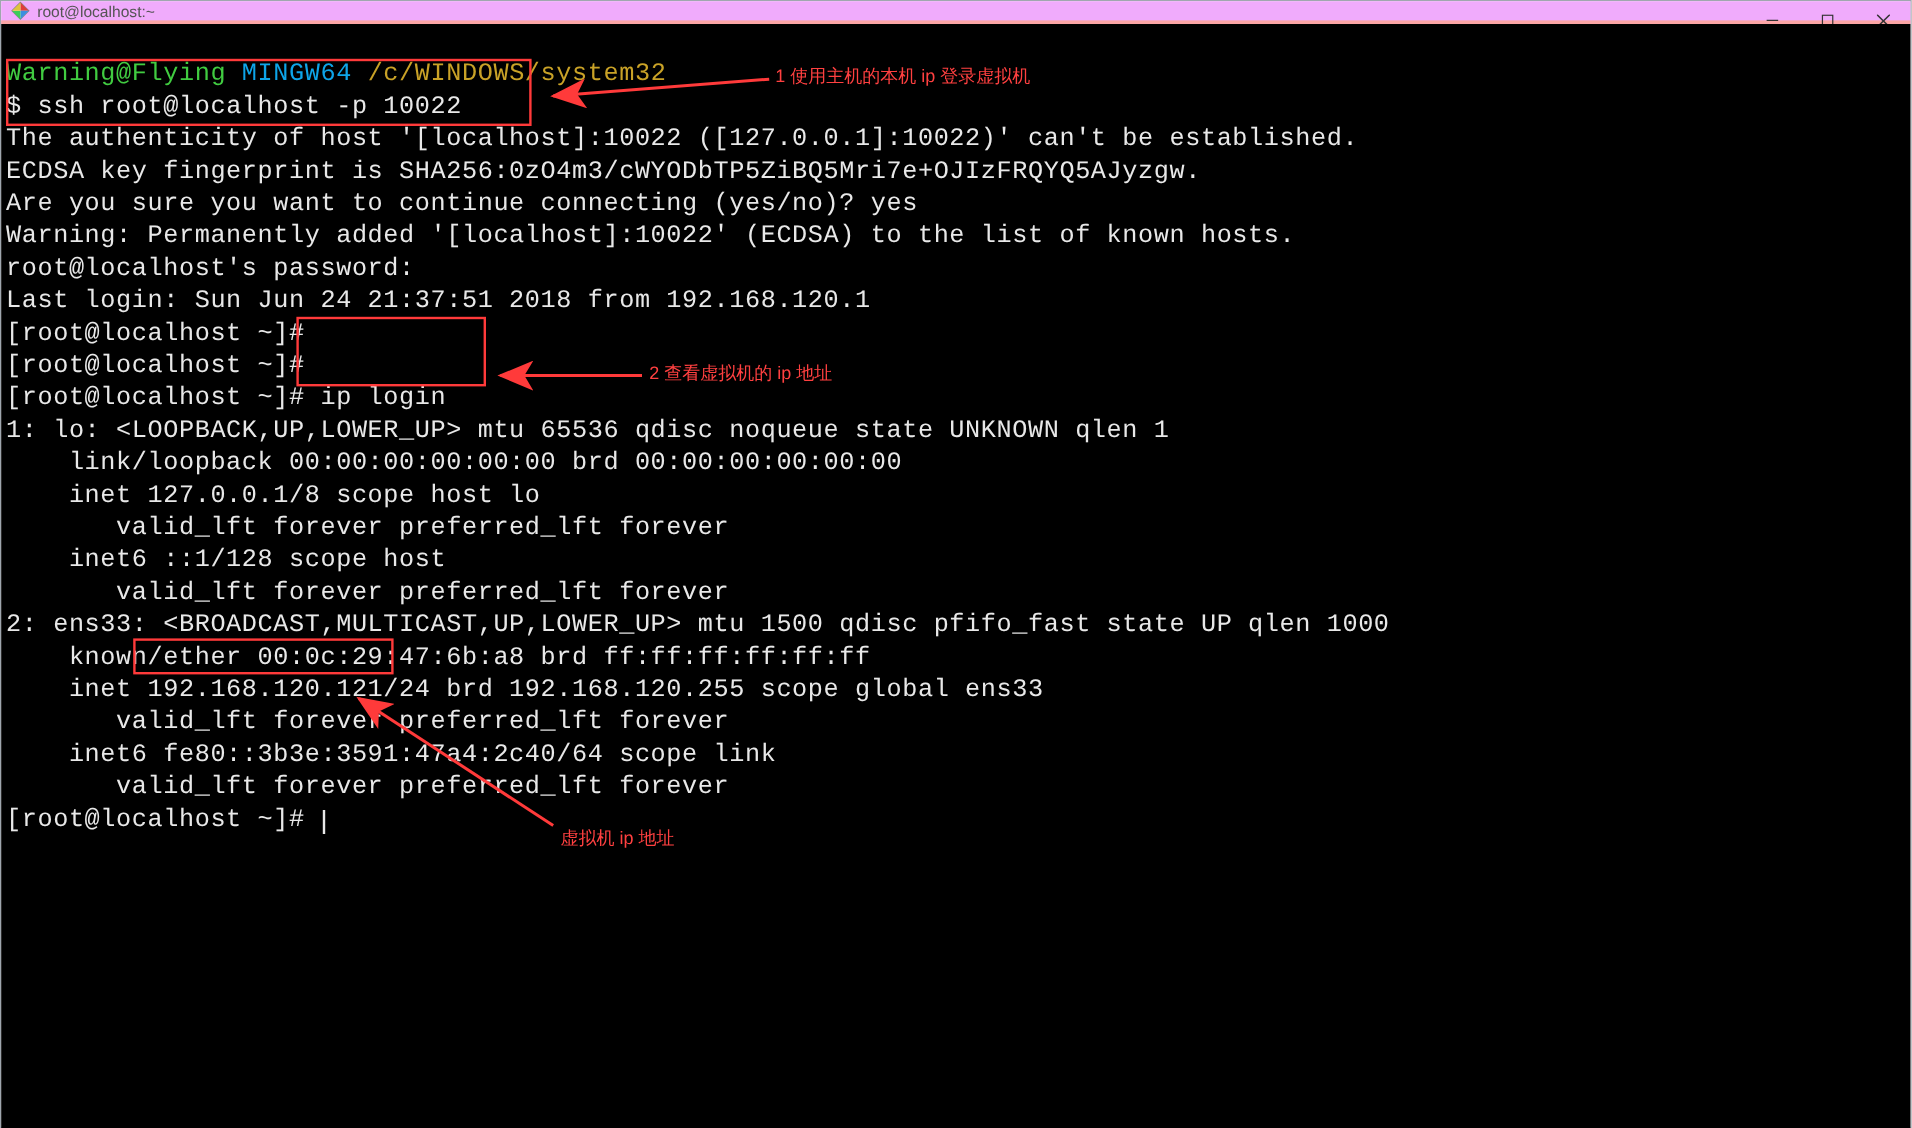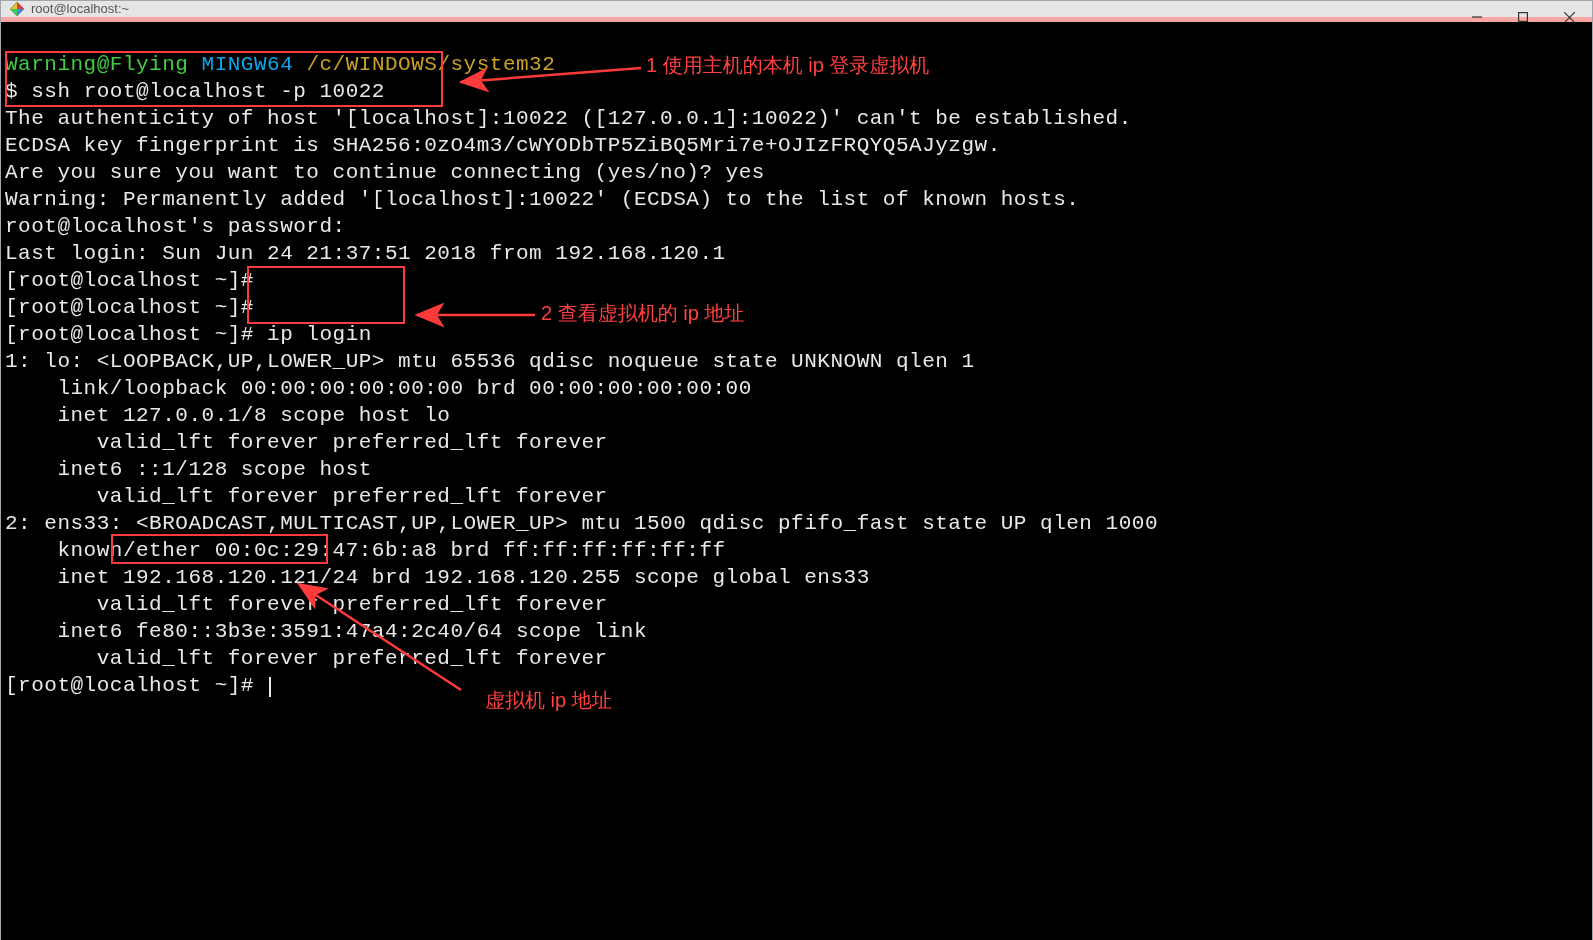--- a/index.html
+++ b/index.html
@@ -1,26 +1,26 @@
 <!DOCTYPE html>
 <html><head>
 <meta charset="utf-8">
 <style>
   html,body{margin:0;padding:0;height:100%;width:100%;font-family:sans-serif;background:#fff;overflow:hidden;}
   .window{width:1593px;height:940px;box-sizing:border-box;border:1px solid #9fa6ae;display:flex;flex-direction:column;}
-  .titlebar{height:32px;background:#e5e5e5;border-bottom:5px solid #fca5a5;display:flex;align-items:flex-start;position:relative;}
+  .titlebar{height:32px;background:#f0abfc;border-bottom:3px solid #fca5a5;display:flex;align-items:flex-end;position:relative;}
   .titlebar .icon{margin:0 6px 0 8px;display:inline-flex;align-items:center;justify-content:center;}
   .titlebar .title{font-size:13px;color:#555;}
   .titlebar .controls{position:absolute;right:0;top:0;height:32px;display:flex;}
   .titlebar .controls .ctl{width:46px;height:32px;display:flex;align-items:center;justify-content:center;font-size:14px;color:#444;cursor:pointer;}
   .terminal{flex:1;background:#000;color:#e8e8e8;font-family:"Consolas","Courier New",monospace;font-size:21px;line-height:27px;padding:2px 4px;position:relative;white-space:pre;letter-spacing:0.5px;}
   .green{color:#41cc41;}
   .magenta{color:#0ea5e9;}
   .gold{color:#c9a227;}
-  .red{color:#ff4040;font-family:"Microsoft YaHei","SimSun",sans-serif;font-size:20px;letter-spacing:0;}
+  .red{color:#ff4040;font-family:"Microsoft YaHei","SimSun",sans-serif;font-size:15px;letter-spacing:0;}
   .anno{position:absolute;}
   .redbox{position:absolute;border:2px solid #ff3a3a;box-sizing:border-box;}
   .cursor{display:inline-block;width:2px;height:20px;background:#e8e8e8;vertical-align:text-bottom;margin-left:2px;}
 </style>
 </head>
 <body>
 
 <div class="window">
 
   <div class="titlebar">
@@ -81,21 +81,21 @@
 <span><span>[root@localhost ~]# </span><span class="cursor"></span></span>
 
     
     <div class="redbox" style="left:4px;top:29px;width:438px;height:56px;"></div>
     <div class="redbox" style="left:246px;top:244px;width:158px;height:58px;"></div>
     <div class="redbox" style="left:110px;top:512px;width:217px;height:30px;"></div>
 
     
     <div class="anno red" style="left:645px;top:30px;">1 使用主机的本机 ip 登录虚拟机</div>
     <div class="anno red" style="left:540px;top:278px;text-align:center;">2 查看虚拟机的 ip 地址</div>
-    <div class="anno red" style="left:484px;top:665px;">虚拟机 ip 地址</div>
+    <div class="anno red" style="left:466px;top:665px;">虚拟机 ip 地址</div>
 
     
     <svg class="anno" style="left:0;top:0;pointer-events:none;" width="1593" height="900">
       <defs>
         <marker id="ah" markerWidth="12" markerHeight="10" refX="11" refY="5" orient="auto">
           <path d="M0,0 L12,5 L0,10 L3,5 Z" fill="#ff3a3a"></path>
         </marker>
       </defs>
       <line x1="640" y1="46" x2="460" y2="60" stroke="#ff3a3a" stroke-width="2.5" marker-end="url(#ah)"></line>
       <line x1="534" y1="293" x2="416" y2="293" stroke="#ff3a3a" stroke-width="2.5" marker-end="url(#ah)"></line>

